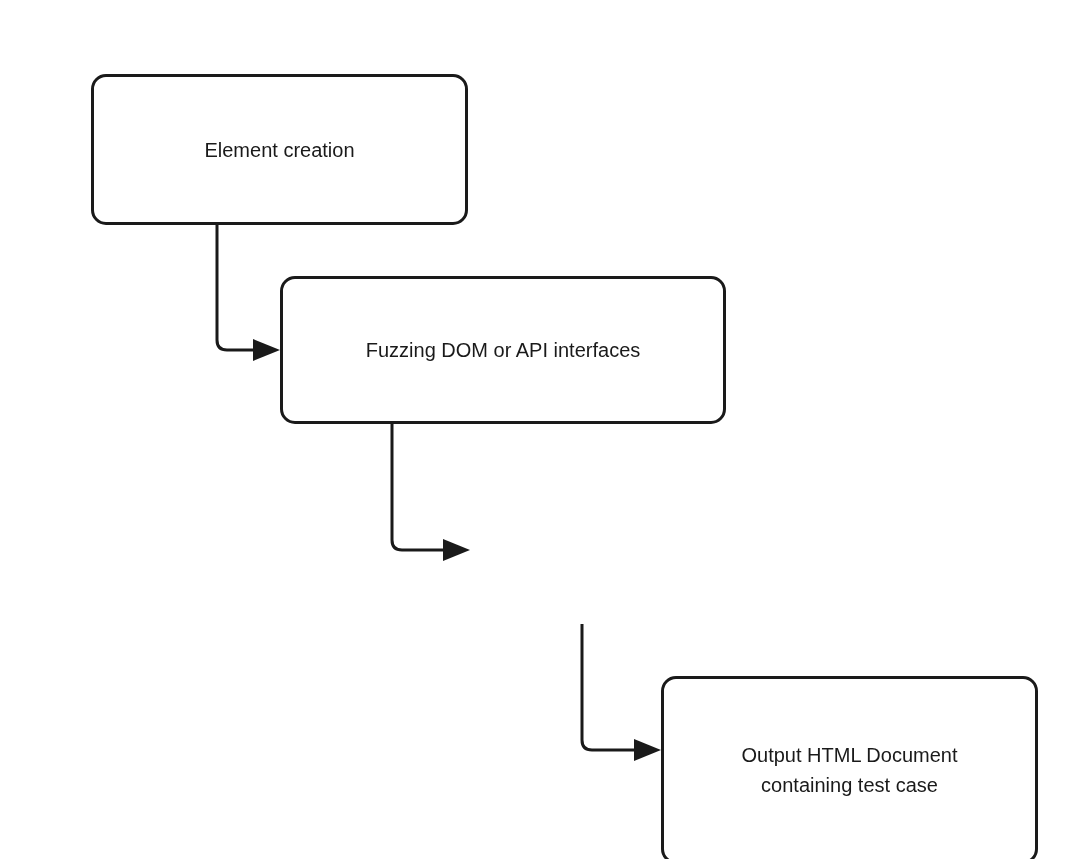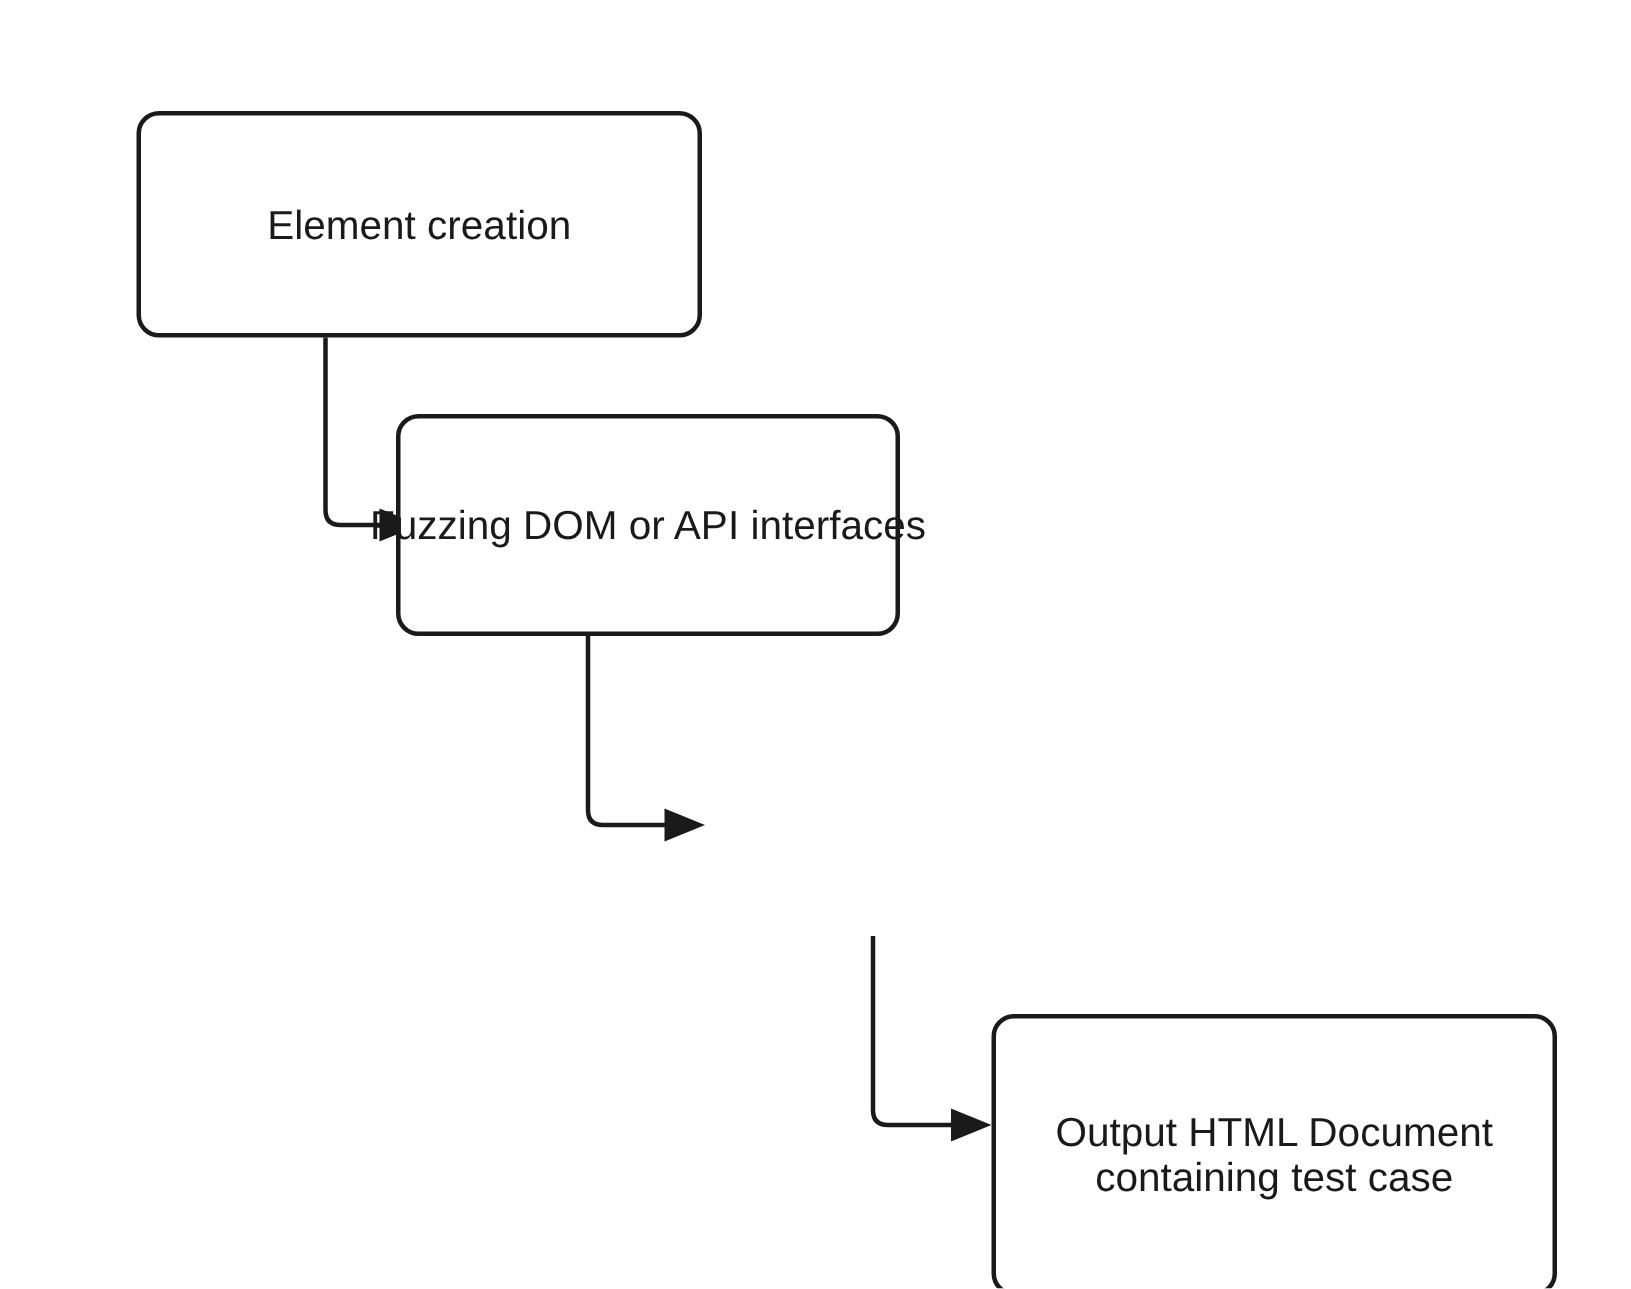--- a/index.html
+++ b/index.html
@@ -26,28 +26,28 @@
     position: absolute;
     box-sizing: border-box;
     background: #ffffff;
     border: 3px solid #1a1a1a;
     border-radius: 15px;
     display: flex;
     align-items: center;
     justify-content: center;
   }
   .flow-node .node-label {
-    font-size: 27px;
+    font-size: 20px;
     line-height: 30px;
     color: #1a1a1a;
     text-align: center;
     white-space: pre;
   }
   .node-1 { left: 91px;  top: 74px;  width: 377px; height: 151px; }
-  .node-2 { left: 264px; top: 276px; width: 336px; height: 148px; }
+  .node-2 { left: 280px; top: 276px; width: 446px; height: 148px; }
   .node-3 { left: 470px; top: 475px; width: 379px; height: 149px; }
   .node-4 { left: 661px; top: 676px; width: 377px; height: 188px; }
   .edge-path {
     fill: none;
     stroke: #1a1a1a;
     stroke-width: 3;
   }
   .edge-arrowhead {
     fill: #1a1a1a;
     stroke: none;

